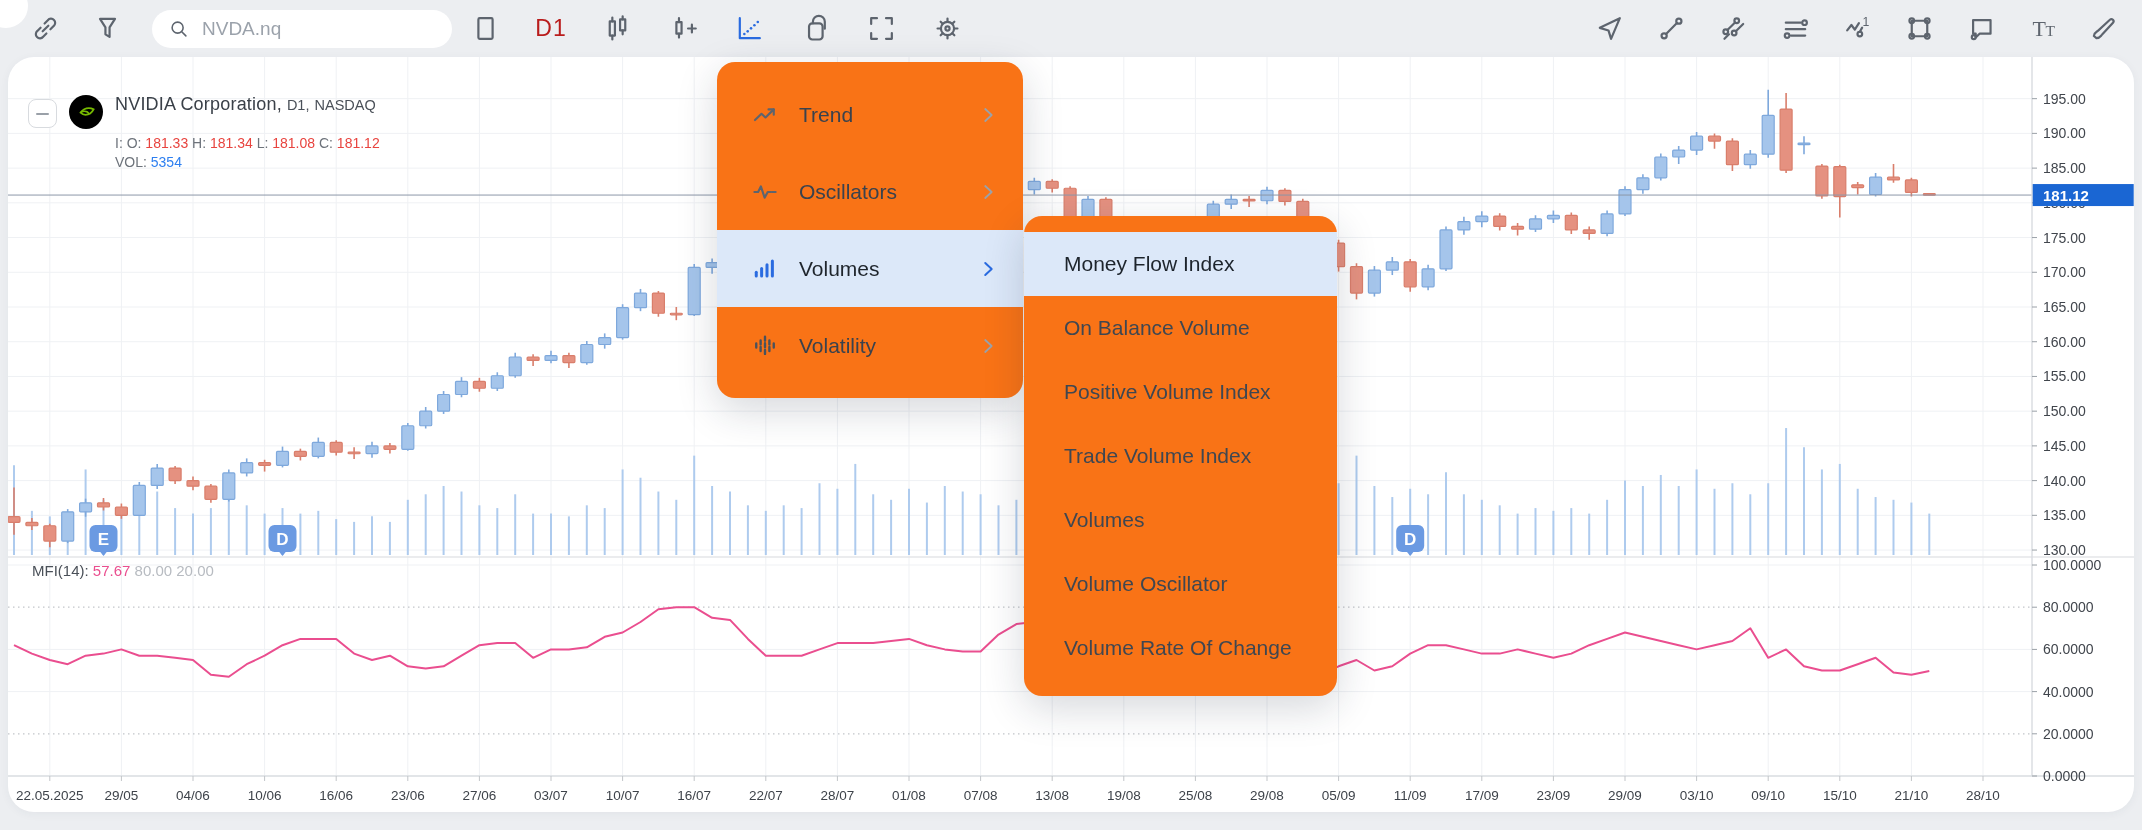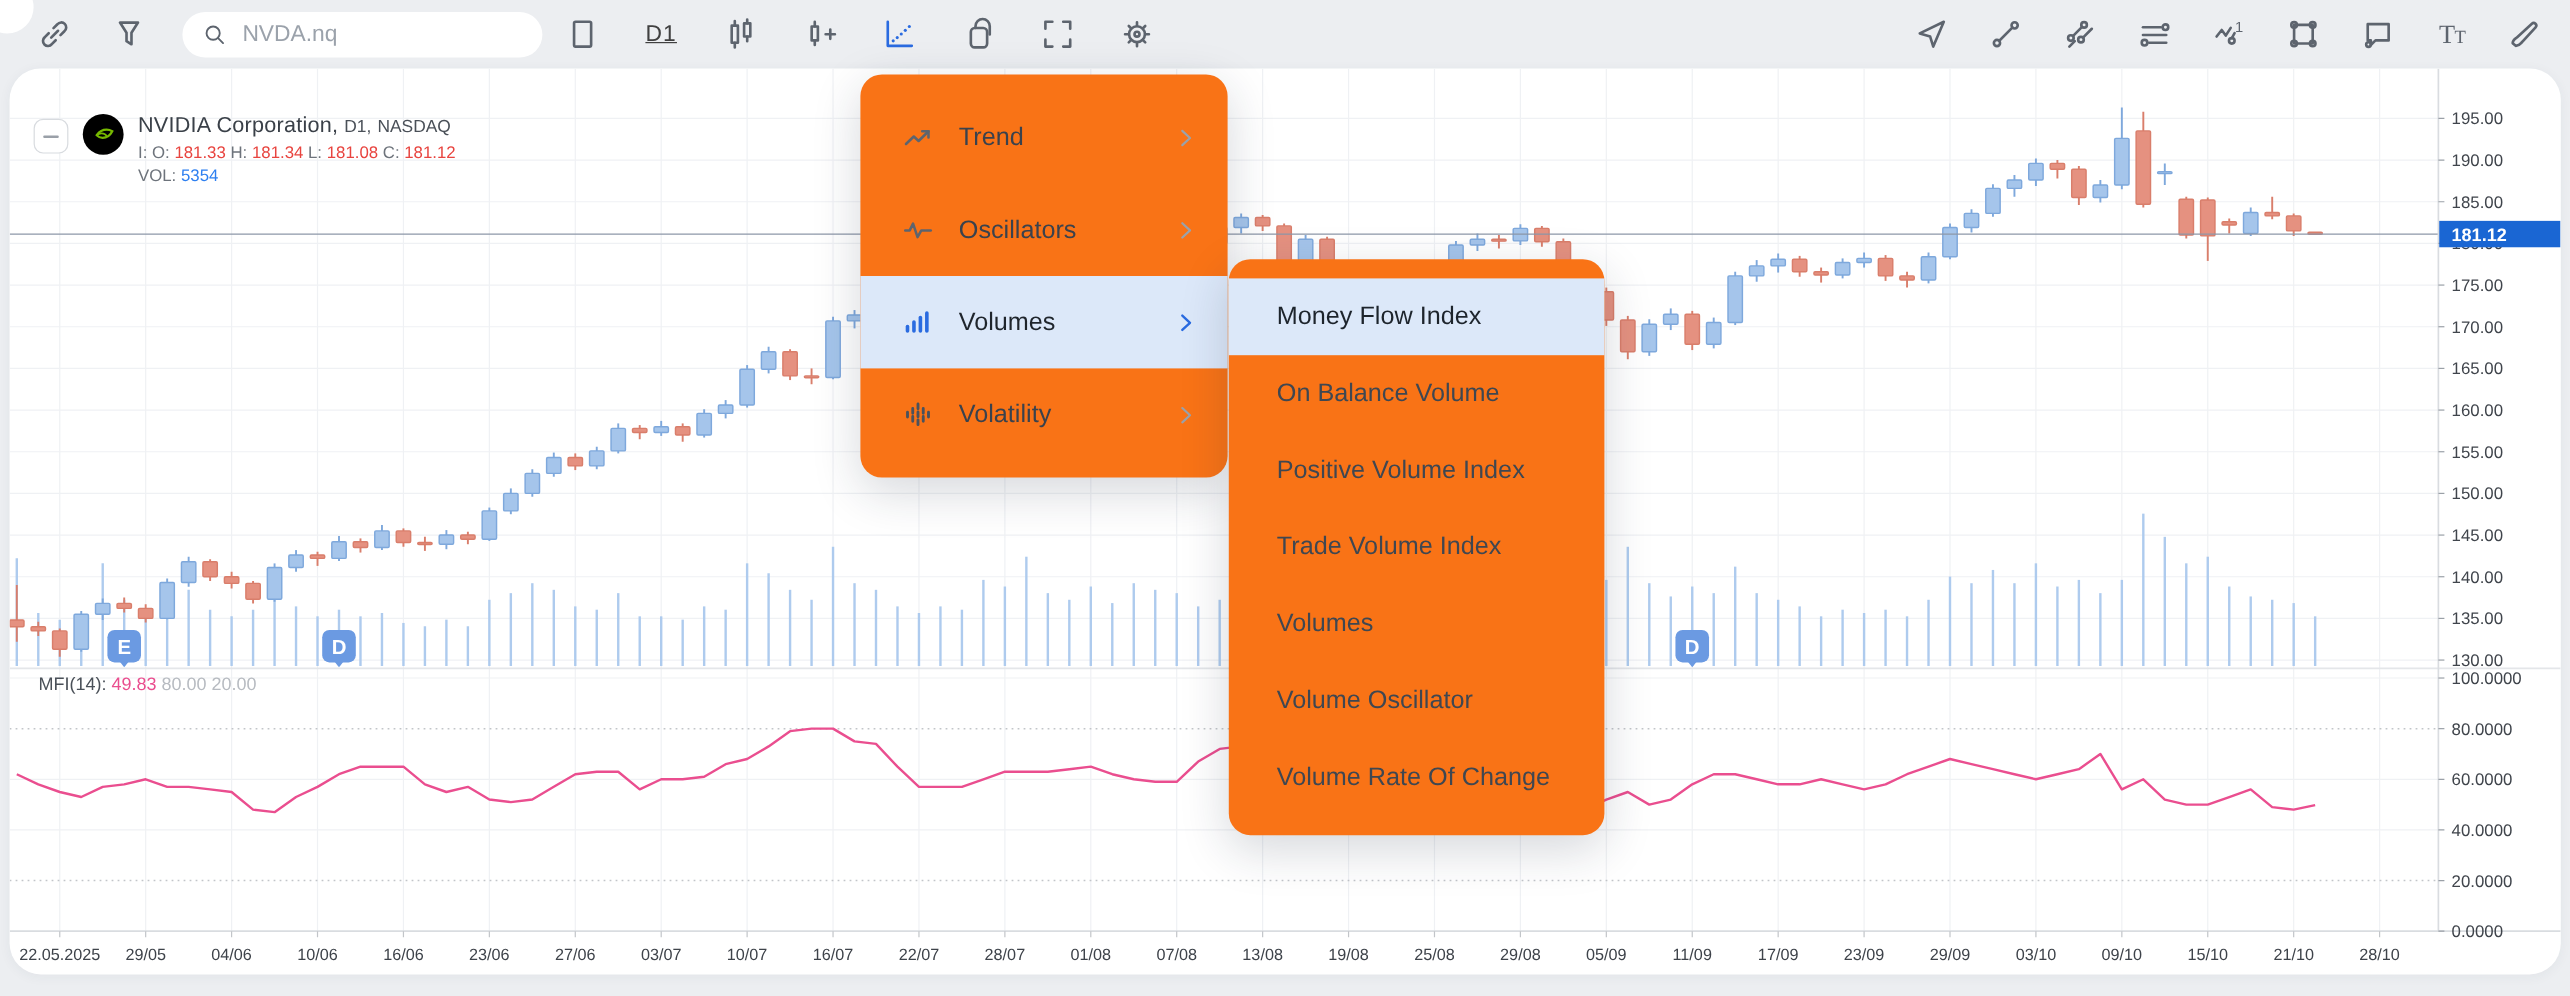--- a/index.html
+++ b/index.html
@@ -11,38 +11,38 @@
   
   .toolbar{position:absolute;top:0;left:0;width:2142px;height:57px;}
   .tb-group{position:absolute;top:0;height:57px;display:flex;align-items:center;}
   .tb-left{left:22px;gap:16px;}
   .tb-center{left:462px;gap:20px;}
   .tb-right{right:14px;gap:16px;}
   .icon-btn{width:46px;height:46px;display:flex;align-items:center;justify-content:center;cursor:pointer;border-radius:8px;}
   .icon-btn svg{width:31px;height:31px;}
   .ic{stroke:#5d646e;stroke-width:1.7;fill:none;stroke-linecap:round;stroke-linejoin:round;}
   .ic-blue{stroke:#2a6be0;}
-  .tf-label{font-size:19px;color:#404040;letter-spacing:1px;padding:0 4px;text-decoration:underline;}
+  .tf-label{font-size:23px;color:#b91c1c;letter-spacing:1px;padding:0 4px;}
   .search-pill{width:268px;height:38px;background:#ffffff;border-radius:19px;display:flex;align-items:center;padding:0 16px;gap:10px;margin-left:6px;}
   .search-pill input{border:none;outline:none;font-size:19px;color:#3c434c;width:200px;background:transparent;font-family:"Liberation Sans",sans-serif;}
   .search-pill input::placeholder{color:#9ba2ab;}
   .corner-blob{position:absolute;left:-16px;top:-16px;width:44px;height:44px;background:#ffffff;border-radius:50%;}
   
   .chart-card{position:absolute;left:8px;top:57px;width:2126px;height:755px;background:#ffffff;border-radius:26px;overflow:hidden;box-shadow:0 2px 10px rgba(40,50,70,.05);}
   #chart-svg{position:absolute;left:0;top:0;}
   
   .legend{position:absolute;left:20px;top:36px;display:flex;gap:12px;align-items:flex-start;}
   .collapse-btn{width:27px;height:27px;border:1.5px solid #d8dbdf;border-radius:8px;background:#fff;display:flex;align-items:center;justify-content:center;margin-top:6px;cursor:pointer;}
   .collapse-btn span{display:block;width:13px;height:2px;background:#9aa0a8;border-radius:1px;}
   .nv-logo{width:34px;height:34px;border-radius:50%;background:#000;display:flex;align-items:center;justify-content:center;margin-top:2px;}
   .legend-lines{line-height:1.25;}
   .l1{font-size:18px;color:#3a4048;}
   .l1 .sym{font-weight:normal;letter-spacing:.2px;}
   .l1 .tf,.l1 .exch{font-size:14.5px;color:#4a5058;}
-  .l2{font-size:14px;color:#6d737b;margin-top:3px;}
+  .l2{font-size:14px;color:#6d737b;margin-top:19px;}
   .l2 b{font-weight:normal;color:#e8443f;}
   .l3{font-size:14px;color:#6d737b;margin-top:2px;}
   .l3 b{font-weight:normal;color:#2d7ff0;}
   
   .mfi-label{position:absolute;left:24px;top:505px;font-size:15px;color:#4a5058;}
   .mfi-label .v{color:#ea4e8f;}
   .mfi-label .thr{color:#b7bbc1;text-align:right;}
   
   .menu{position:absolute;background:#f97316;border-radius:18px;box-shadow:0 12px 40px rgba(30,40,60,.18);padding:14px 0;z-index:50;}
   .menu1{left:717px;top:62px;width:306px;}
@@ -742,21 +742,21 @@
         <span>C:</span> <b>181.12</b>
       </div>
       <div class="l3">
         <span>VOL:</span> <b>5354</b>
       </div>
     </div>
   </div>
 
   <div class="mfi-label">
     <span>MFI(14):</span>
-    <span class="v">49.83</span>
+    <span class="v">57.67</span>
     <span class="thr">80.00</span>
     <span class="thr">20.00</span>
   </div>
 </div>
 
 <div class="menu menu1">
   <div class="menu-row">
     <span class="mi">
       <svg viewBox="0 0 24 24" width="30" height="30">
           <path class="ic" stroke="#4a525c" d="M4 16l5.2-5 3.2 3L19 7.5"></path>

